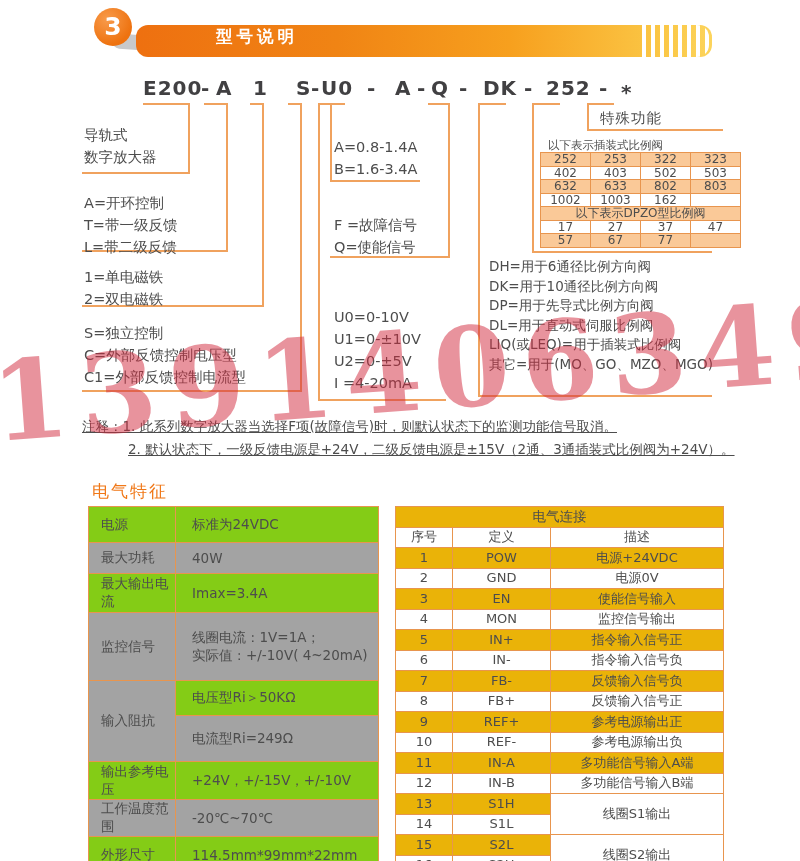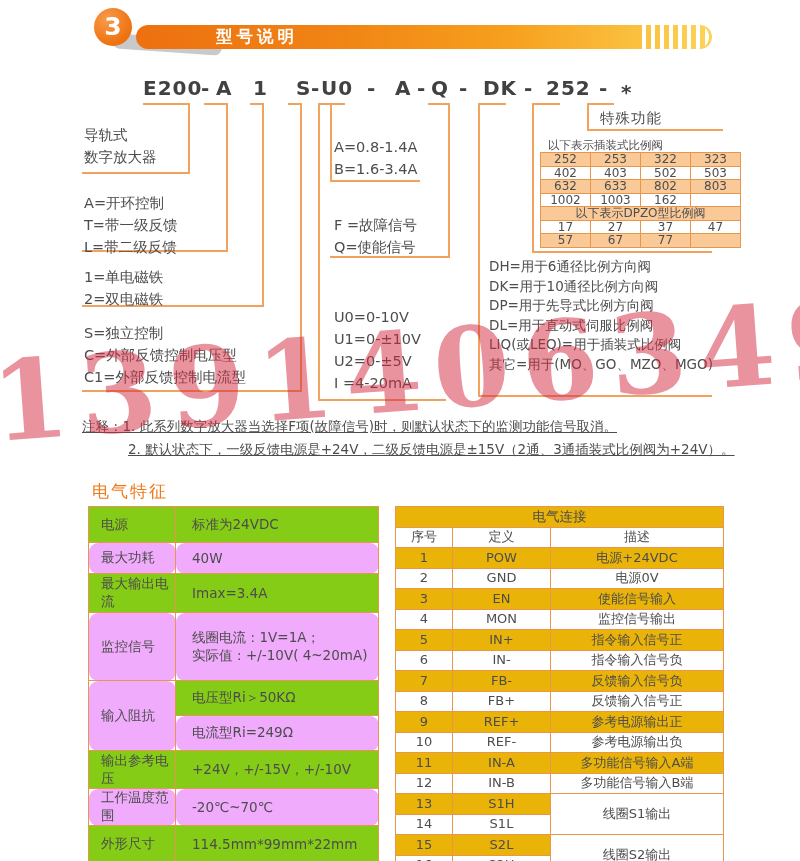--- a/index.html
+++ b/index.html
@@ -1,21 +1,21 @@
 <!DOCTYPE html>
 <html><head>
 <meta charset="utf-8">
 <style>
   html,body{margin:0;padding:0;background:#fff;}
   .page{position:relative;width:800px;height:861px;background:#ffffff;overflow:hidden;
         font-family:"DejaVu Sans","Liberation Sans",sans-serif;color:#4d4d4d;}
   
   .hdr-shadow{position:absolute;left:112px;top:37px;width:110px;height:15px;background:#c8c9cb;
               border-radius:8px;transform:rotate(4deg);z-index:1;}
-  .hdr-bar{position:absolute;left:136px;top:25px;width:576px;height:24px;border-radius:12px;
+  .hdr-bar{position:absolute;left:136px;top:25px;width:576px;height:32px;border-radius:12px;
            background:linear-gradient(90deg,#ee7010 0%,#f08414 35%,#f7a01e 65%,#fbc847 92%,#fcd45c 100%);
            z-index:2;}
   .hdr-bar::after{content:"";position:absolute;right:3px;top:0;bottom:0;width:72px;
            background:repeating-linear-gradient(90deg,rgba(255,255,255,0) 0 5px,#ffffff 5px 9px);
            border-top-right-radius:12px;border-bottom-right-radius:12px;}
   .hdr-title{position:absolute;left:80px;top:0;height:24px;line-height:24px;color:#ffffff;
            font-size:16.5px;font-weight:bold;letter-spacing:4px;}
   .hdr-circle{position:absolute;left:94px;top:8px;width:38px;height:38px;border-radius:50%;
            background:radial-gradient(circle at 35% 30%,#f89b4b,#ee720f 70%);z-index:3;
            color:#fff;font-size:25px;font-weight:bold;text-align:center;line-height:38px;}
@@ -42,21 +42,21 @@
              font-size:110px;letter-spacing:12px;color:rgba(210,40,60,0.5);
              transform:rotate(-4.2deg);transform-origin:left center;pointer-events:none;}
   
   .sec-title{position:absolute;left:92px;top:480px;font-size:17px;font-weight:normal;
              color:#f07818;letter-spacing:2px;}
   
   .ctable{position:absolute;left:88px;top:506px;border-collapse:collapse;table-layout:fixed;width:290px;}
   .ctable td{border:1.5px solid #e8954e;font-size:13.5px;color:#4d4d4d;padding:0 0 0 12px;vertical-align:middle;}
   .ctable td.val{padding-left:16px;}
   .ctable td.o{background:#84cc16;}
-  .ctable td.w{background:#f0abfc;border-radius:9px;}
+  .ctable td.w{background:#a3a3a3;}
   
   .ntable{position:absolute;left:395px;top:506px;border-collapse:collapse;table-layout:fixed;width:328px;}
   .ntable td{border:1.5px solid #e8954e;font-size:13px;color:#4d4d4d;text-align:center;
              padding:0;height:19.5px;line-height:1.1;}
   .ntable td.o{background:#eab308;}
   .ntable td.w{background:#ffffff;}
   .ntable td.tt{font-size:13.5px;}
 </style>
 </head>
 <body>
@@ -237,21 +237,21 @@
       <td class="w">监控信号</td>
       <td class="w val">
         <div>线圈电流：1V=1A；</div>
         <div>实际值：+/-10V( 4~20mA)</div>
       </td>
     </tr>
     <tr style="height:35px">
       <td class="w" rowspan="2">输入阻抗</td>
       <td class="o val">电压型Ri＞50KΩ</td>
     </tr>
-    <tr style="height:35px">
+    <tr style="height:46px">
       <td class="w val">电流型Ri=249Ω</td>
     </tr>
     <tr style="height:38px">
       <td class="o">输出参考电压</td>
       <td class="o val">+24V，+/-15V，+/-10V</td>
     </tr>
     <tr style="height:32px">
       <td class="w">工作温度范围</td>
       <td class="w val">-20℃~70℃</td>
     </tr>

